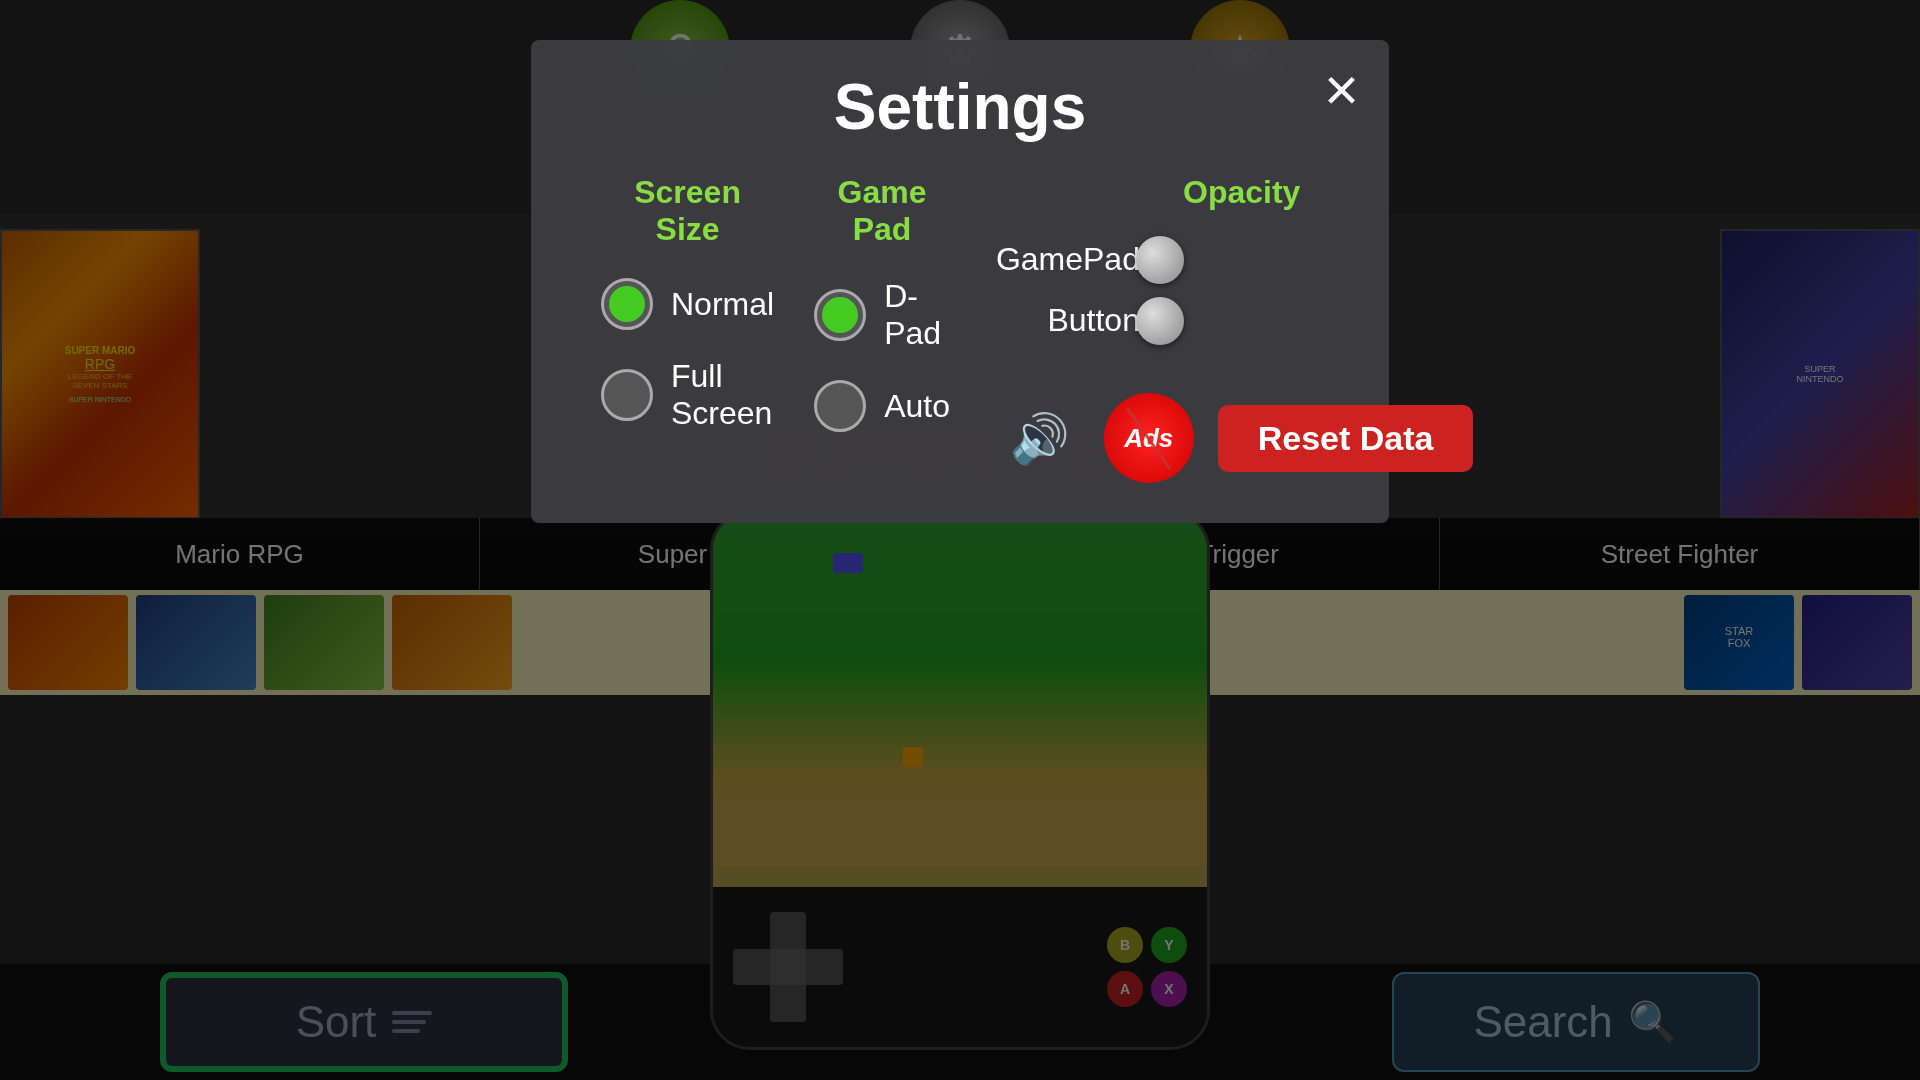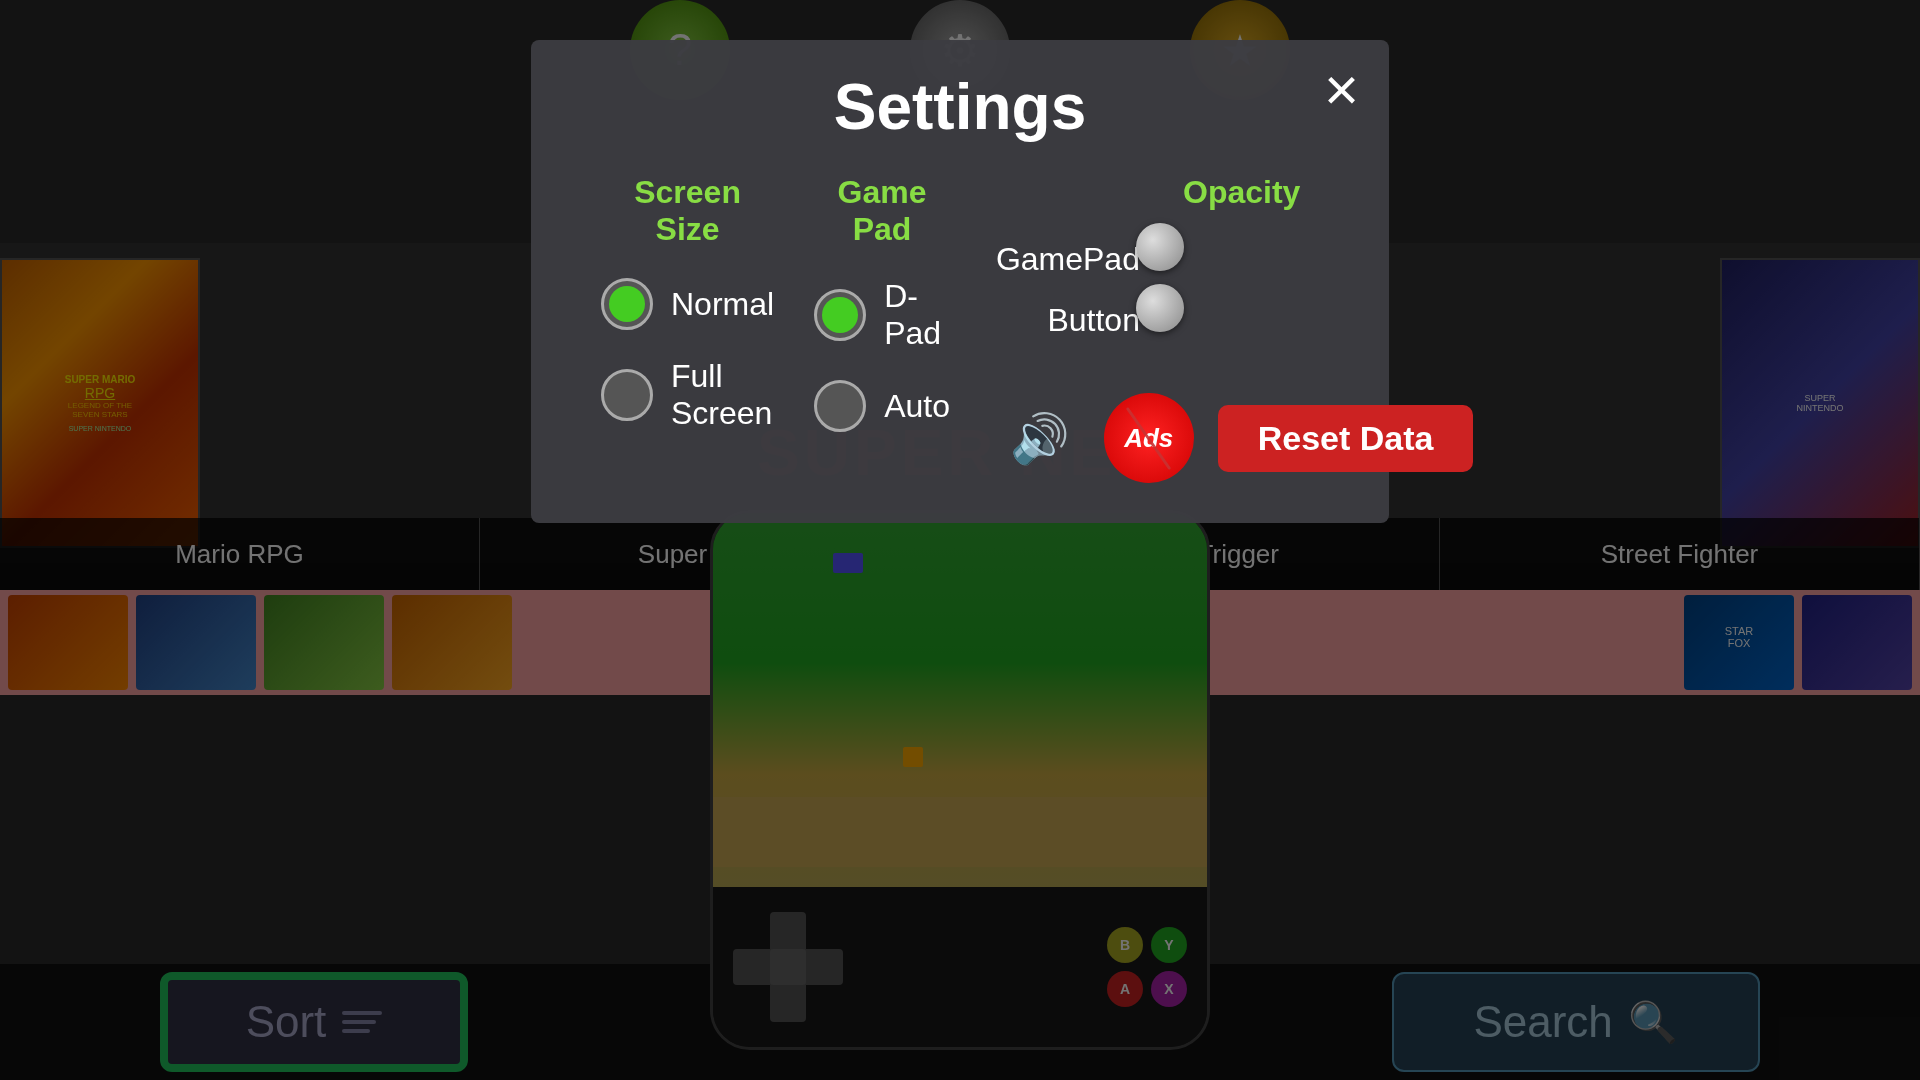--- a/index.html
+++ b/index.html
@@ -39,21 +39,21 @@
       justify-content: center;
       font-size: 40px;
     }
     .top-icon-green { background: radial-gradient(circle, #88cc44, #448800); }
     .top-icon-gray { background: radial-gradient(circle, #aaaaaa, #555555); }
     .top-icon-gold { background: radial-gradient(circle, #ddaa22, #886600); }
 
     
     .game-list-row {
       position: absolute;
-      top: 243px;
+      top: 214px;
       left: 0;
       right: 0;
       height: 320px;
       background: #333;
       display: flex;
       align-items: center;
       z-index: 1;
     }
     .game-cover {
       width: 200px;
@@ -95,21 +95,21 @@
       border-right: 1px solid #555;
     }
 
     
     .thumbnails-row {
       position: absolute;
       top: 590px;
       left: 0;
       right: 0;
       height: 105px;
-      background: #fca5a5;
+      background: #fef9c3;
       display: flex;
       align-items: center;
       gap: 8px;
       padding: 4px 8px;
       z-index: 1;
     }
     .thumb {
       width: 120px;
       height: 95px;
       border-radius: 4px;
@@ -125,25 +125,25 @@
       height: 116px;
       background: #111;
       display: flex;
       align-items: center;
       justify-content: space-between;
       padding: 0 160px;
       z-index: 1;
     }
     .sort-btn {
       background: rgba(100,100,150,0.4);
-      border: 8px solid #22c55e;
+      border: 6px solid #22c55e;
       border-radius: 12px;
       color: #aaaacc;
       font-size: 44px;
-      width: 308px;
+      width: 408px;
       height: 100px;
       display: flex;
       align-items: center;
       justify-content: center;
       gap: 16px;
       cursor: pointer;
     }
     .search-btn {
       background: rgba(60,120,160,0.5);
       border: 2px solid #5599bb;
@@ -350,20 +350,21 @@
       color: #fff;
     }
 
     
     .opacity-col {
       flex: 1.4;
       padding: 0 20px;
     }
     .opacity-row {
       display: flex;
+      align-items: center;
       gap: 20px;
       margin-bottom: 24px;
     }
     .opacity-label {
       font-size: 32px;
       color: #fff;
       width: 150px;
       text-align: right;
     }
     .slider-track {

